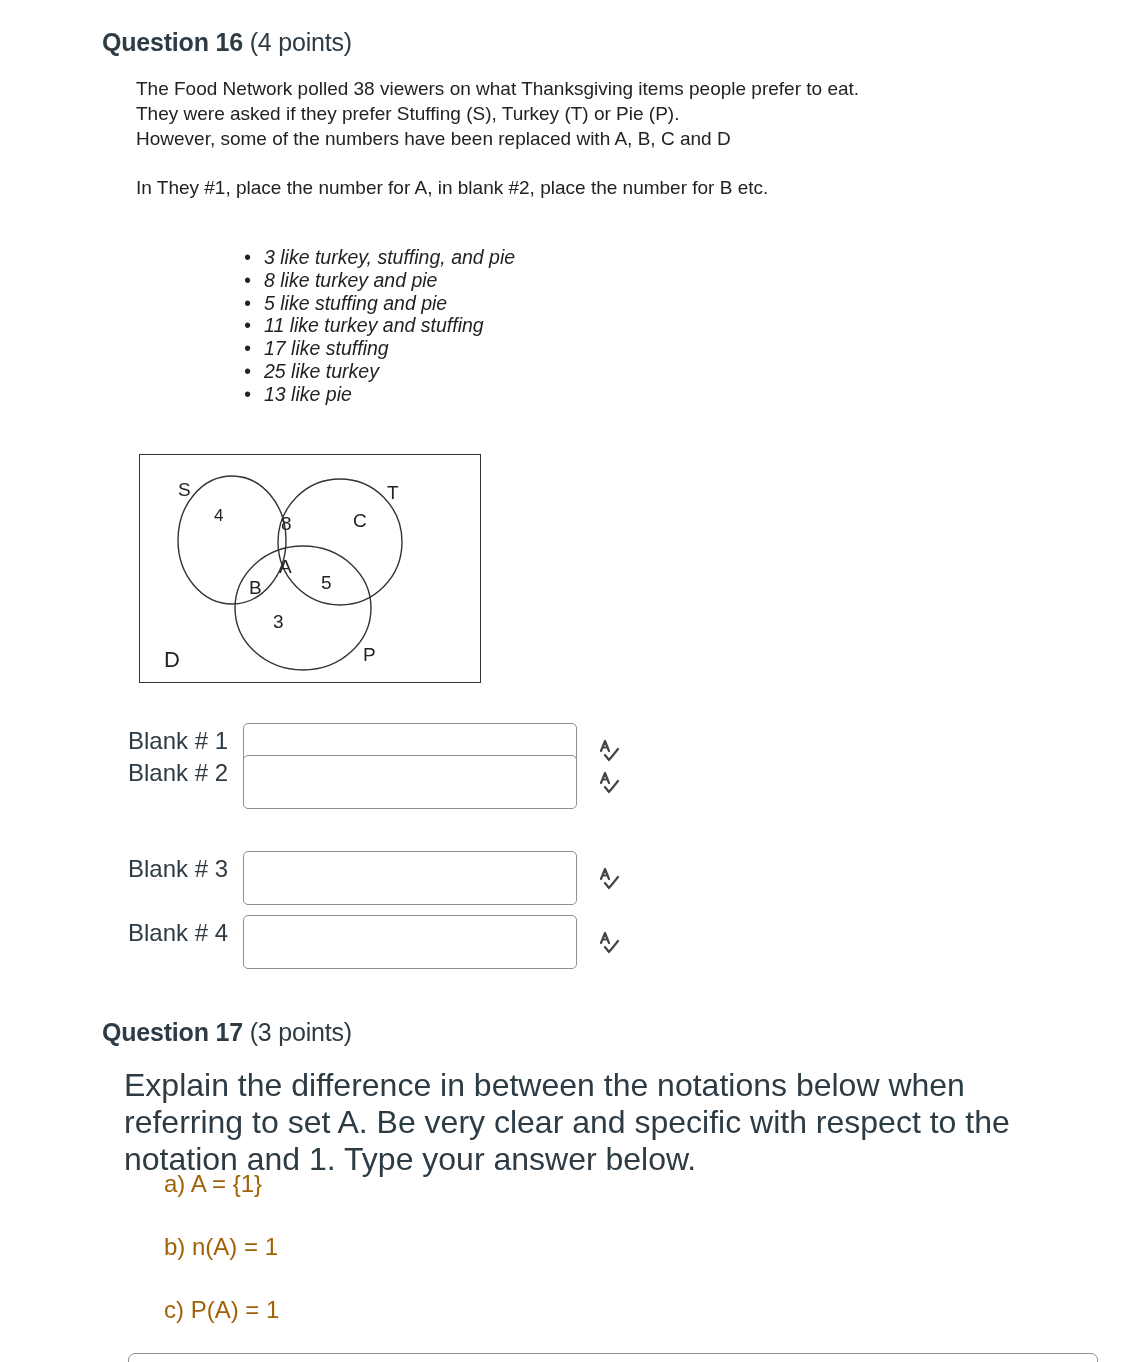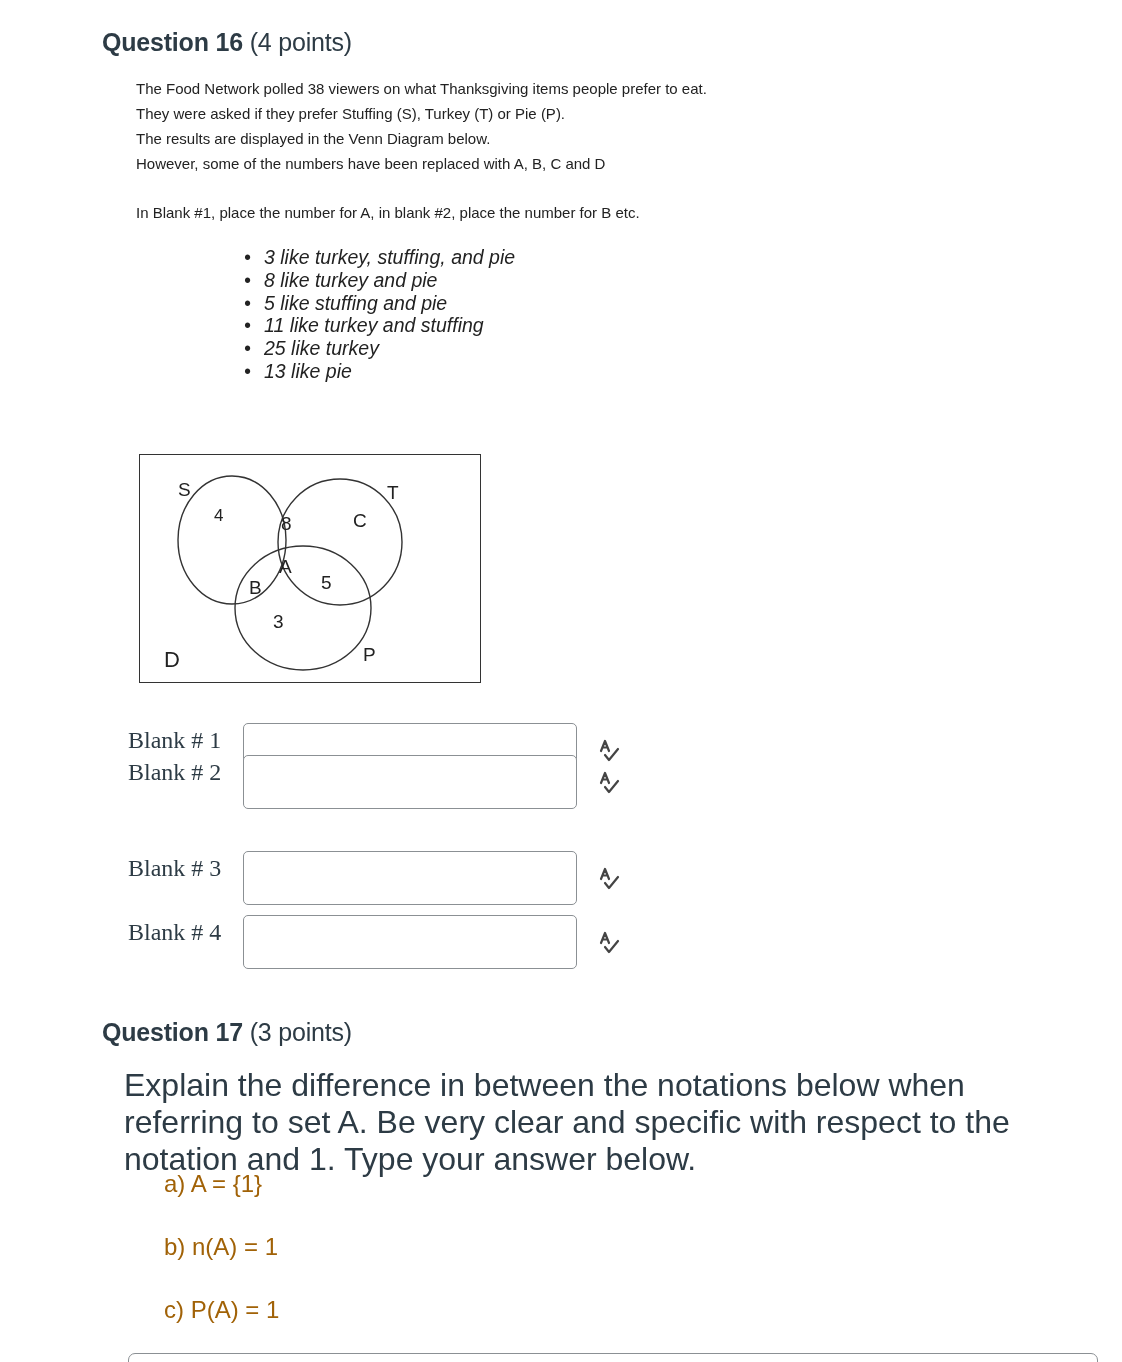--- a/index.html
+++ b/index.html
@@ -2,59 +2,59 @@
 <html><head>
 <meta charset="utf-8">
 <style>
   html, body { margin:0; padding:0; background:#ffffff; }
   body { width:1122px; height:1362px; position:relative; overflow:hidden; color:#2d3b45;
          font-family:"Liberation Sans", sans-serif; }
   .qhead { position:absolute; left:102px; font-size:25px; color:#2d3b45; letter-spacing:-0.2px; }
   .qhead b { font-weight:bold;margin-top:24px; }
   .qhead .pts { font-weight:normal; }
   #q16-head { top:28px; }
-  .prompt16 { position:absolute; left:136px; top:76px; font-size:15px; line-height:25px; color:#222; }
+  .prompt16 { position:absolute; left:136px; top:76px; font-size:19px; line-height:25px; color:#222; }
   .prompt16 p { margin:0; }
   .bullets { position:absolute; left:244px; top:246px; margin:0; padding:0; list-style:none; font-size:19.5px; line-height:22.8px; color:#222;font-style:italic; }
   .bullets li { position:relative; padding-left:20px; }
   .bullets li::before { content:"•"; position:absolute; left:0; top:0; }
   .venn { position:absolute; left:139px; top:454px; width:342px; height:229px; box-sizing:border-box; border:1.5px solid #333; background:#fff; }
   .venn svg { position:absolute; left:0; top:0; }
   .venn-label { position:absolute; font-size:19px; color:#222; }
   .blank-row { position:absolute; left:128px; height:56px; width:520px; }
-  .blank-label { position:absolute; left:0; top:4px; font-size:24px; color:#2d3b45;font-family:Liberation Serif, serif; }
+  .blank-label { position:absolute; left:0; top:4px; font-size:24px; color:#2d3b45; }
   .blank-input { position:absolute; left:115px; top:0; width:334px; height:54px; box-sizing:border-box; border:1px solid #8b9094; border-radius:5px; background:#fff; font-size:20px; padding:0 10px; outline:none; }
   .spell-icon { position:absolute; left:468px; top:14px; width:28px; height:28px; }
   #q17-head { top:1018px; }
   .prompt17 { position:absolute; left:124px; top:1067px; width:960px; font-size:32px; line-height:37px; color:#2d3b45; margin:0; }
   .items17 { position:absolute; left:124px; font-size:24px; color:#a16207;margin-left:40px; }
   .answer-box { position:absolute; left:128px; top:1353px; width:970px; height:40px; box-sizing:border-box; border:1px solid #8b9094; border-radius:7px; background:#fff; }
 </style>
 </head>
 <body>
 
 <div id="q16-head" class="qhead">
   <b>Question 16</b>
   <span class="pts">(4 points)</span>
 </div>
 
 <div class="prompt16">
   <p>The Food Network polled 38 viewers on what Thanksgiving items people prefer to eat.</p>
   <p>They were asked if they prefer Stuffing (S), Turkey (T) or Pie (P).</p>
-  <p>The results are displayed in the Venn Diagram below.</p>
   <p>However, some of the numbers have been replaced with A, B, C and D</p>
   <p style="height:24px"></p>
-  <p>In Blank #1, place the number for A, in blank #2, place the number for B etc.</p>
+  <p>In They #1, place the number for A, in blank #2, place the number for B etc.</p>
 </div>
 
 <ul class="bullets">
   <li>3 like turkey, stuffing, and pie</li>
   <li>8 like turkey and pie</li>
   <li>5 like stuffing and pie</li>
   <li>11 like turkey and stuffing</li>
+  <li>17 like stuffing</li>
   <li>25 like turkey</li>
   <li>13 like pie</li>
 </ul>
 
 <div class="venn">
   <svg width="342" height="229" viewBox="0 0 342 229">
     <ellipse cx="92" cy="85" rx="54" ry="64" fill="none" stroke="#333" stroke-width="1.4"></ellipse>
     <ellipse cx="200" cy="87" rx="62" ry="63" fill="none" stroke="#333" stroke-width="1.4"></ellipse>
     <ellipse cx="163" cy="153" rx="68" ry="62" fill="none" stroke="#333" stroke-width="1.4"></ellipse>
   </svg>

